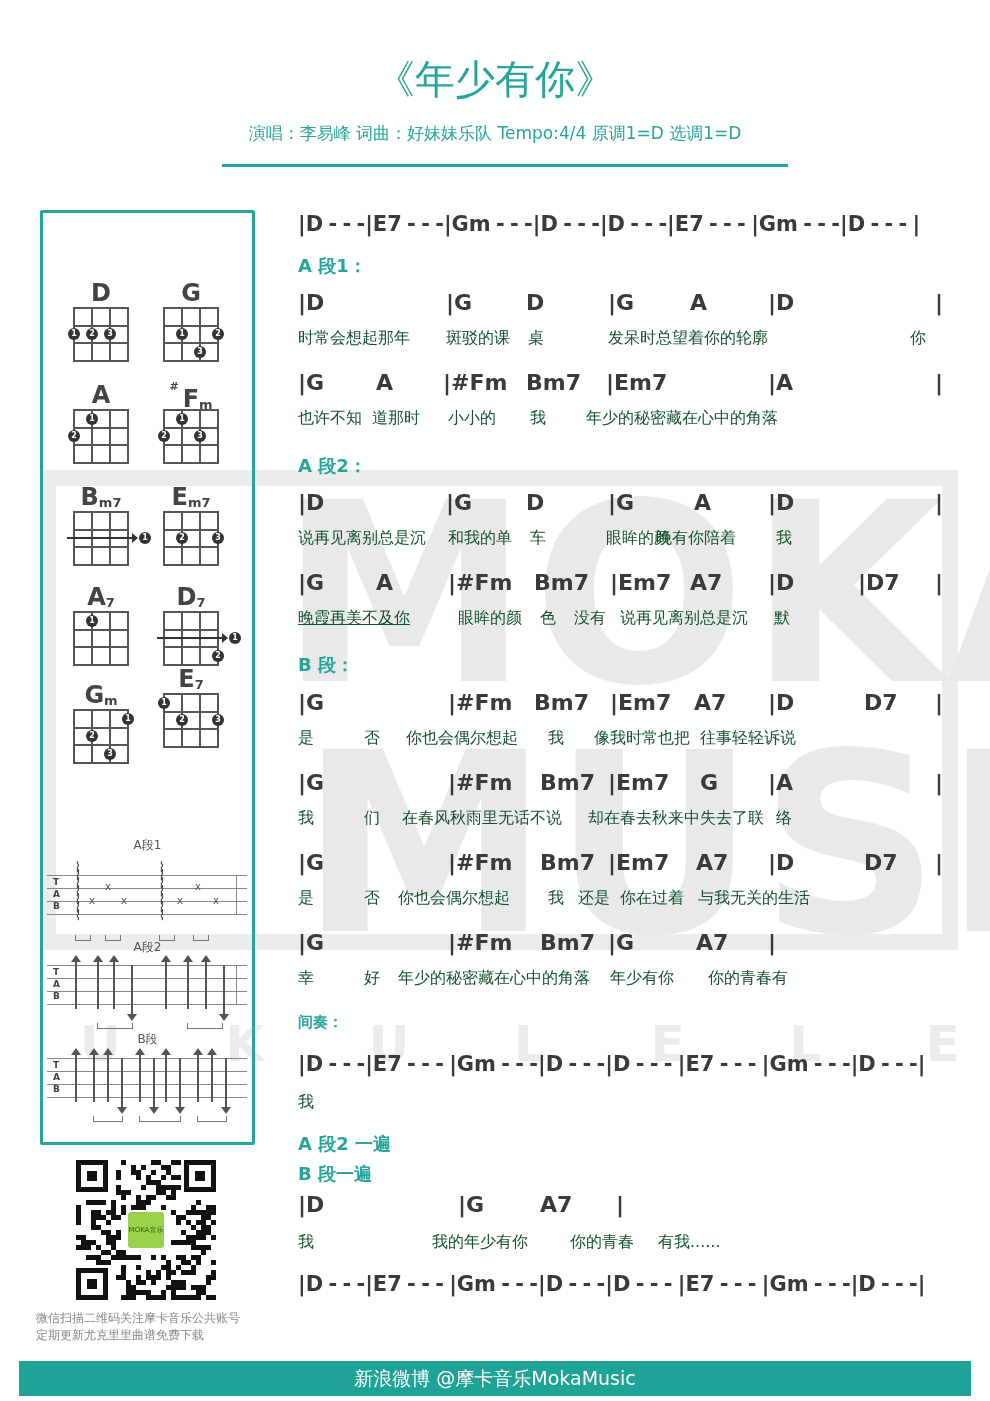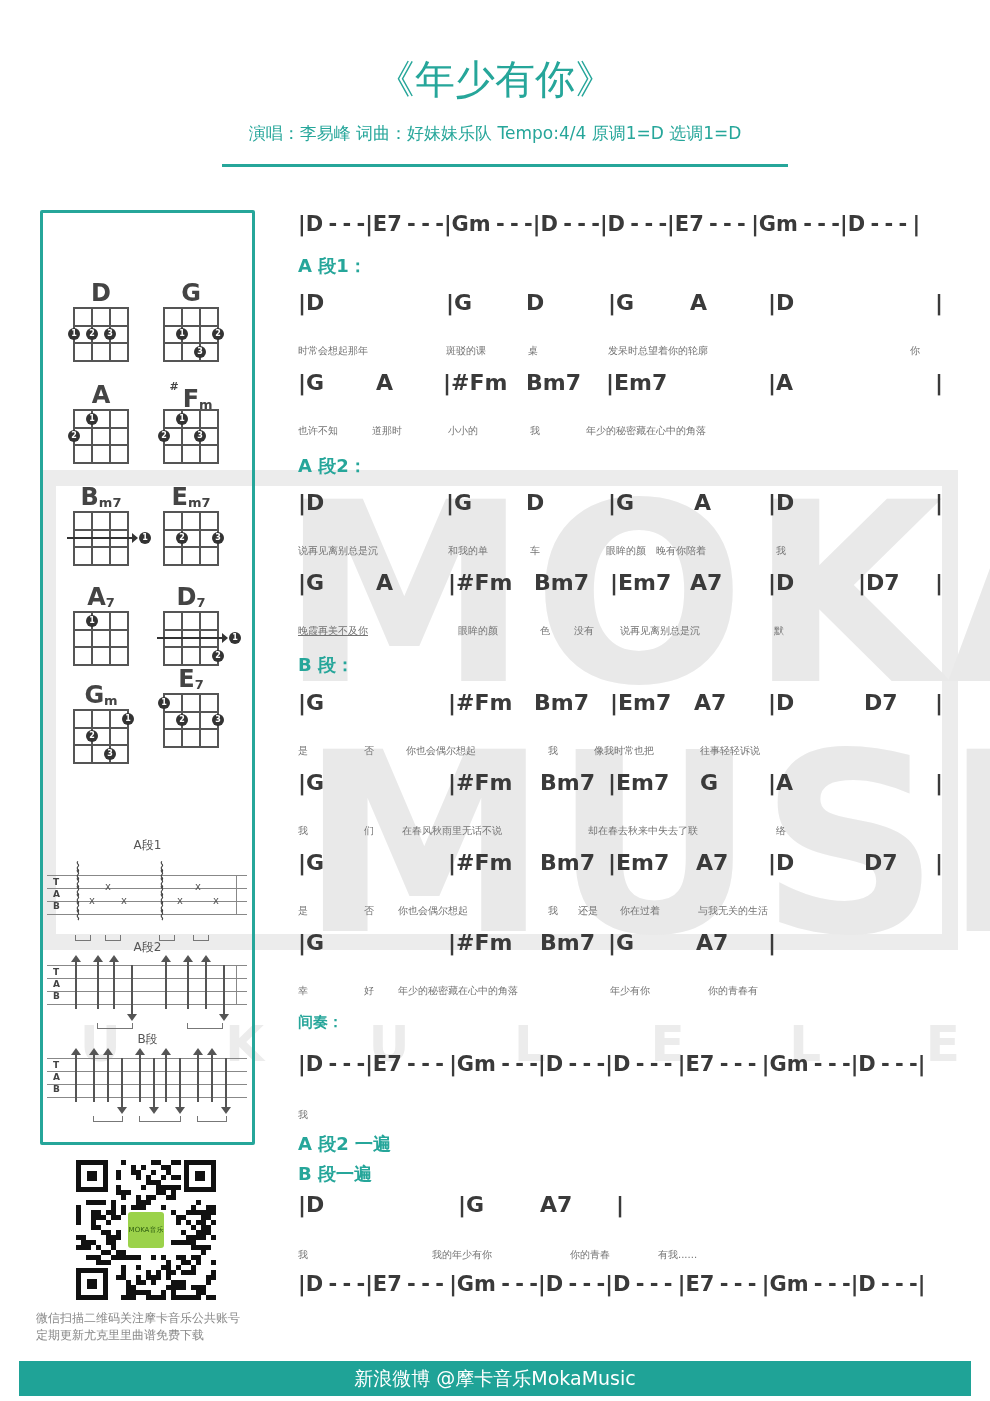--- a/index.html
+++ b/index.html
@@ -54,21 +54,21 @@
   .qr .finder::after { content: ""; position: absolute; left: 6px; top: 6px; width: 10px; height: 10px; background: #111; }
   .qr .mod { position: absolute; background: #111; }
   .qr .logo { position: absolute; left: 52px; top: 52px; width: 36px; height: 36px; background: #9bd24a; border-radius: 3px; color: #2f5f10; font-size: 7px; text-align: center; line-height: 36px; }
   .qr-caption { position: absolute; left: 36px; top: 1310px; font-size: 12px; line-height: 17px; color: #888; z-index: 1; }
 
   
   .sheet { position: absolute; left: 298px; top: 0; width: 660px; z-index: 1; }
   .row { position: absolute; left: 0; width: 645px; height: 30px; }
   .chord-row .c { position: absolute; top: 0; font-size: 22px; font-weight: bold; color: #3a3a3a; white-space: pre; }
   .chord-row .end { position: absolute; right: 0; top: 0; font-size: 22px; font-weight: bold; color: #3a3a3a; }
-  .lyric-row .l { position: absolute; top: 16px; font-size: 10px; color: #737373; white-space: pre; }
+  .lyric-row .l { position: absolute; top: 0; font-size: 16px; color: #14532d; white-space: pre; }
   .intro { position: absolute; left: 0; font-size: 21px; font-weight: bold; color: #3a3a3a; white-space: pre; word-spacing: -2px; }
   .section { position: absolute; left: 0; font-size: 18px; font-weight: bold; color: #26a69a; }
   .section.small { font-size: 15px; }
 
   
   .footer { position: absolute; left: 19px; top: 1361px; width: 952px; height: 35px; background: #1fa397; color: #fff; text-align: center; font-size: 19px; line-height: 35px; z-index: 1; }
 </style>
 </head>
 <body>
 

